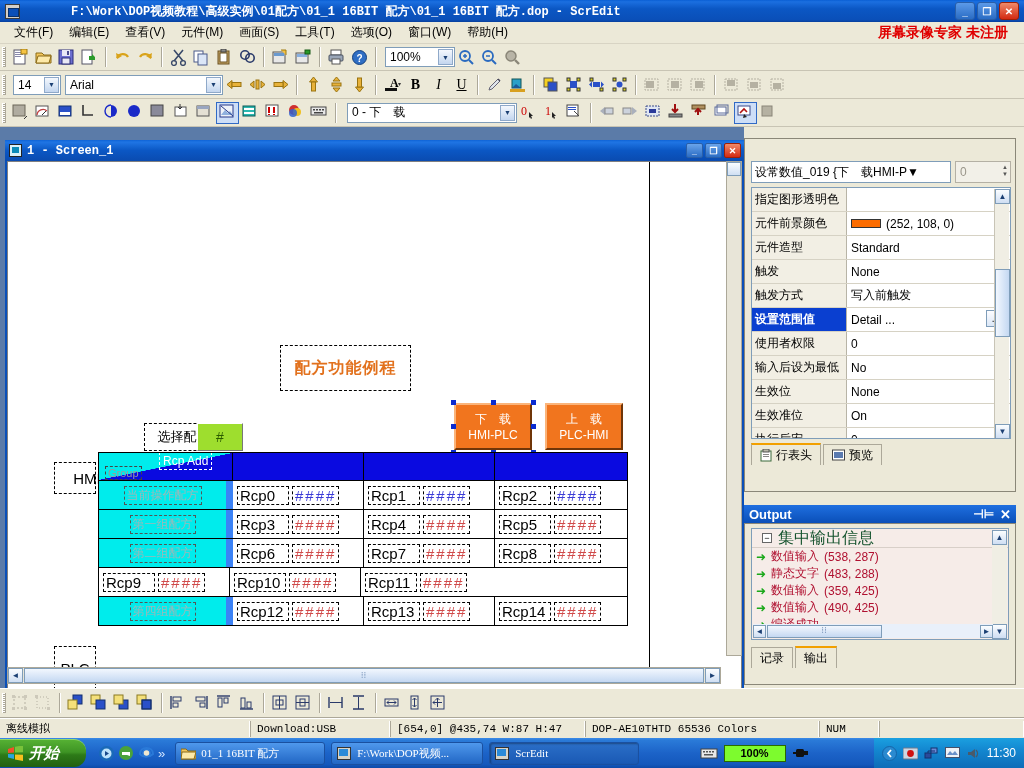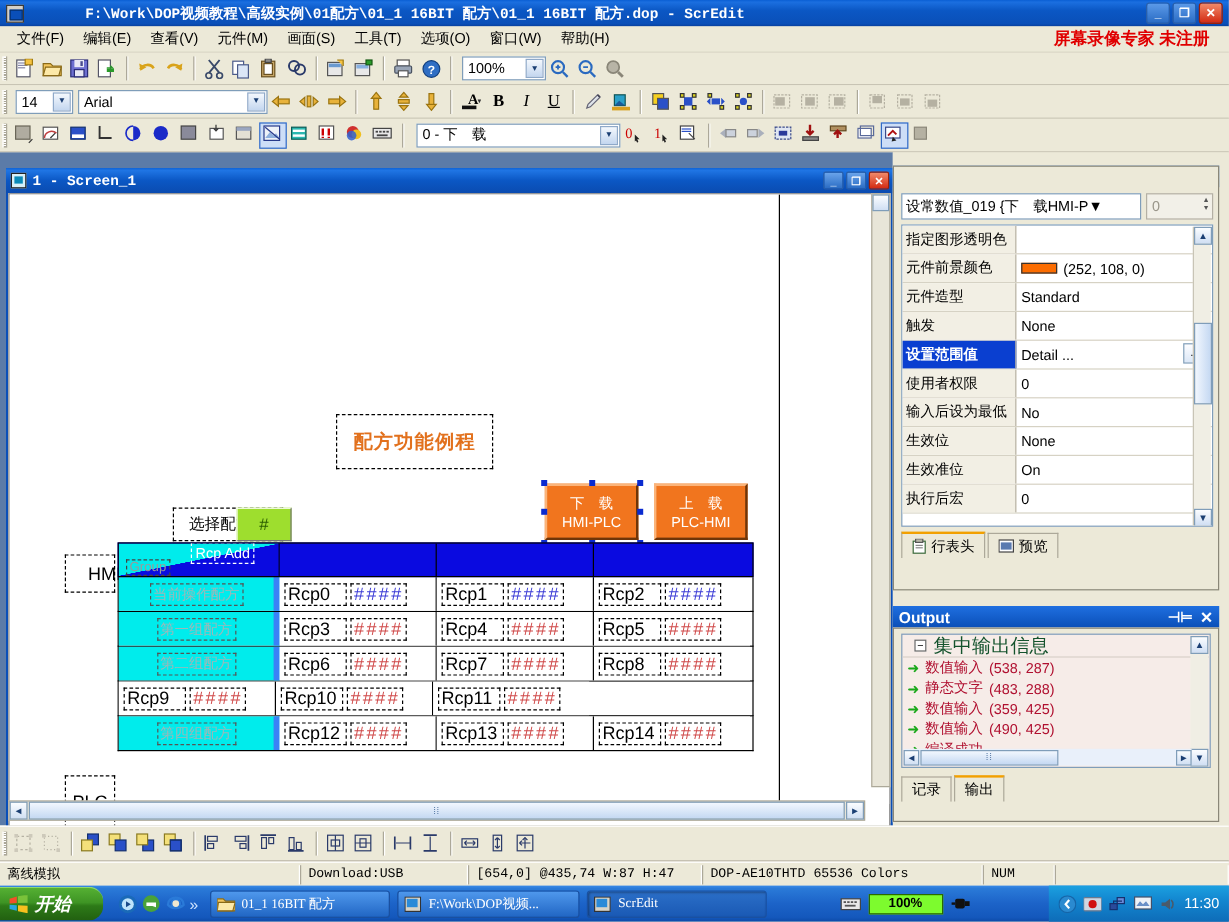--- a/index.html
+++ b/index.html
@@ -156,21 +156,21 @@
   .hmi-hdr{position:relative;height:29px;background:#0a0ae0;border:1px solid #000;display:flex;}
   .hmi-hdr .cellw{border-right:1px solid #000;}
   .hdr-c1{width:134px;position:relative;overflow:hidden;}
   .hdr-c2{width:131px;} .hdr-c3{width:131px;} .hdr-c4{width:130px;border-right:none;}
   .tri{position:absolute;left:0;top:0;width:134px;height:27px;
        background:linear-gradient(to bottom right,#00ecec 0%,#00ecec 49.6%,#0a0ae0 50%,#0a0ae0 100%);}
   .grp-txt{position:absolute;left:6px;top:13px;font-size:11px;color:#9a9a9a;border:1px dashed #444;padding:0 2px;}
   .rcp-add{position:absolute;left:60px;top:-1px;font-size:12px;color:#fff;border:1px dashed #fff;padding:1px 3px;}
 
   .hrow{display:flex;height:29px;border-left:1px solid #000;border-right:1px solid #000;border-bottom:1px solid #000;}
-  .hcell-l{width:134px;background:#00ecec;border-right:5px solid #3b82f6;display:flex;align-items:center;justify-content:center;}
+  .hcell-l{width:134px;background:#00ecec;border-right:7px solid #3b82f6;display:flex;align-items:center;justify-content:center;}
   .hcell-l span{border:1px dashed #555;color:#9fb7b7;font-size:12px;padding:0 2px;}
   .hcell{width:131px;border-right:1px solid #000;display:flex;align-items:center;background:#fff;}
   .hcell.last{width:130px;border-right:none;}
   .rcp-name{border:1px dashed #000;font-size:15px;color:#000;padding:0 2px;margin-left:4px;min-width:52px;}
   .hashes{border:1px dashed #000;font-size:15px;padding:0 2px;margin-left:3px;letter-spacing:2px;}
   .hashes.blue{color:#3b3bd6;}
   .hashes.red{color:#d04a4a;}
 
   
   .dock{position:absolute;left:744px;top:127px;width:280px;height:561px;background:#ece9d8;}
@@ -926,20 +926,26 @@
               <div class="pv">
                 <span>Standard</span>
               </div>
             </div>
             <div class="prow">
               <div class="pk">触发</div>
               <div class="pv">
                 <span>None</span>
               </div>
             </div>
+            <div class="prow">
+              <div class="pk">触发方式</div>
+              <div class="pv">
+                <span>写入前触发</span>
+              </div>
+            </div>
             <div class="prow sel">
               <div class="pk">设置范围值</div>
               <div class="pv">
                 <span>Detail ...</span>
                 <span class="ellipsis-btn">...</span>
               </div>
             </div>
             <div class="prow">
               <div class="pk">使用者权限</div>
               <div class="pv">

